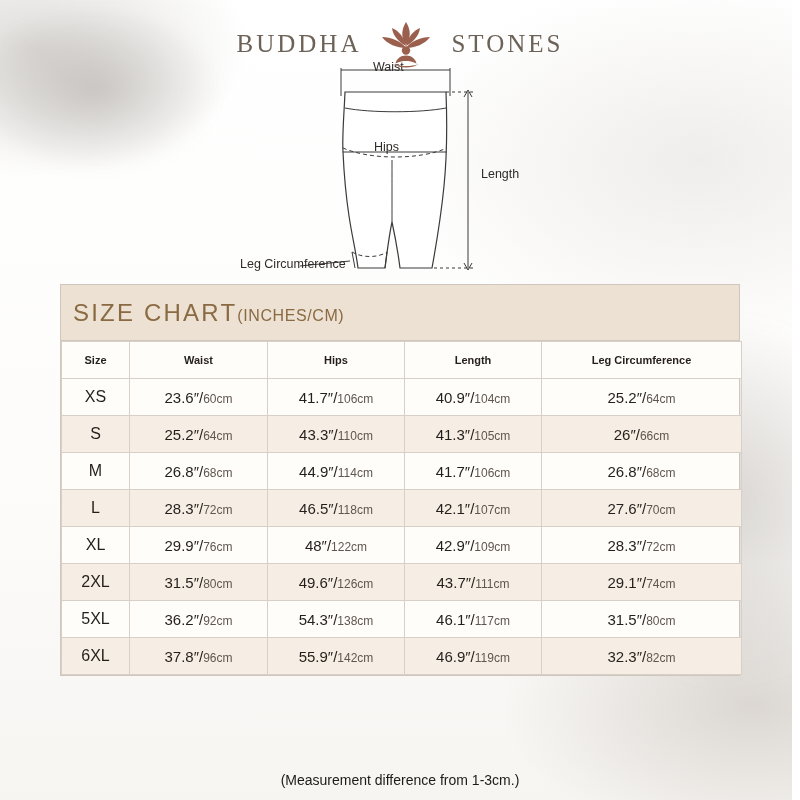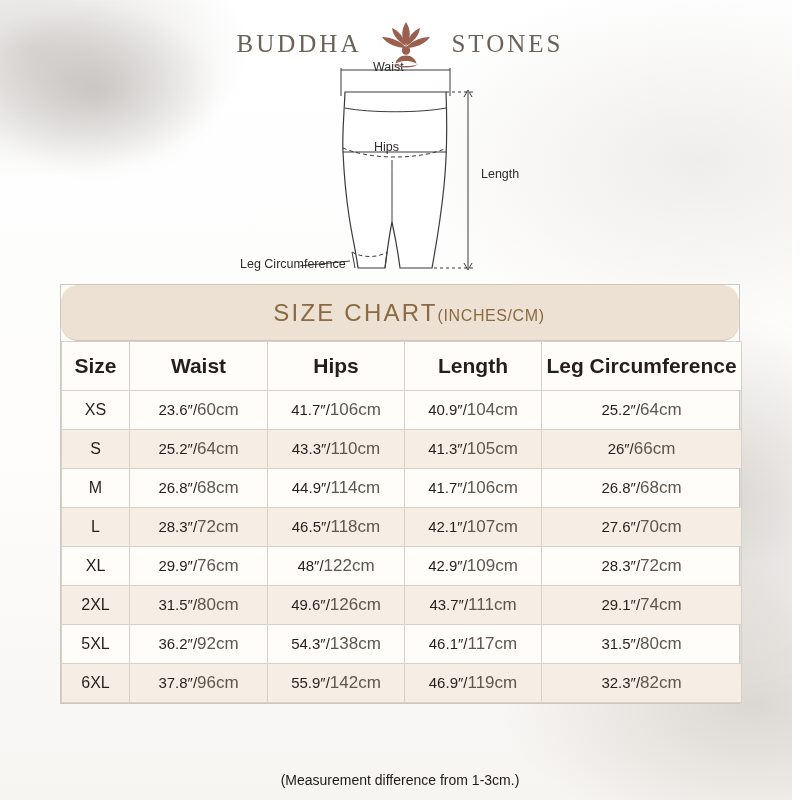--- a/index.html
+++ b/index.html
@@ -99,26 +99,25 @@
     left: 60px;
     top: 284px;
     width: 680px;
     z-index: 5;
     border: 1px solid #cfc7bd;
     background: #fffdfa;
     box-sizing: border-box;
   }
   .chart-title {
     background: #ece1d2;
-    text-align: center;
-    padding: 14px 0 13px 18px;
+    text-align: left;
+    padding: 14px 0 13px 12px;
     color: #8a6a42;
     font-family: "Liberation Sans", sans-serif;
     border-bottom: 1px solid #cfc7bd;
-    border-radius: 17px;
   }
   .chart-title .t-main {
     font-size: 24px;
     letter-spacing: 2.2px;
     font-weight: 400;
   }
   .chart-title .t-sub {
     font-size: 16px;
     letter-spacing: 0.6px;
   }
@@ -129,38 +128,38 @@
     table-layout: fixed;
   }
   table.size-table th,
   table.size-table td {
     border: 1px solid #d8d0c6;
     text-align: center;
     color: #241f1c;
     font-family: "Liberation Sans", sans-serif;
   }
   table.size-table th {
-    font-size: 21px;
+    font-size: 11px;
     font-weight: 700;
     padding: 12px 2px;
     background: #fffdfa;
   }
   table.size-table td {
     font-size: 15px;
     padding: 9px 2px;
     font-weight: 400;
   }
   table.size-table tr.alt td {
     background: #f6eee4;
   }
   table.size-table td.size-cell {
     font-size: 16px;
   }
   .unit {
-    font-size: 17px;
+    font-size: 12px;
     color: #5f564e;
   }
   col.c-size { width: 68px; }
   col.c-waist { width: 138px; }
   col.c-hips { width: 137px; }
   col.c-length { width: 137px; }
   col.c-leg { width: 200px; }
 
   .footnote {
     position: absolute;

